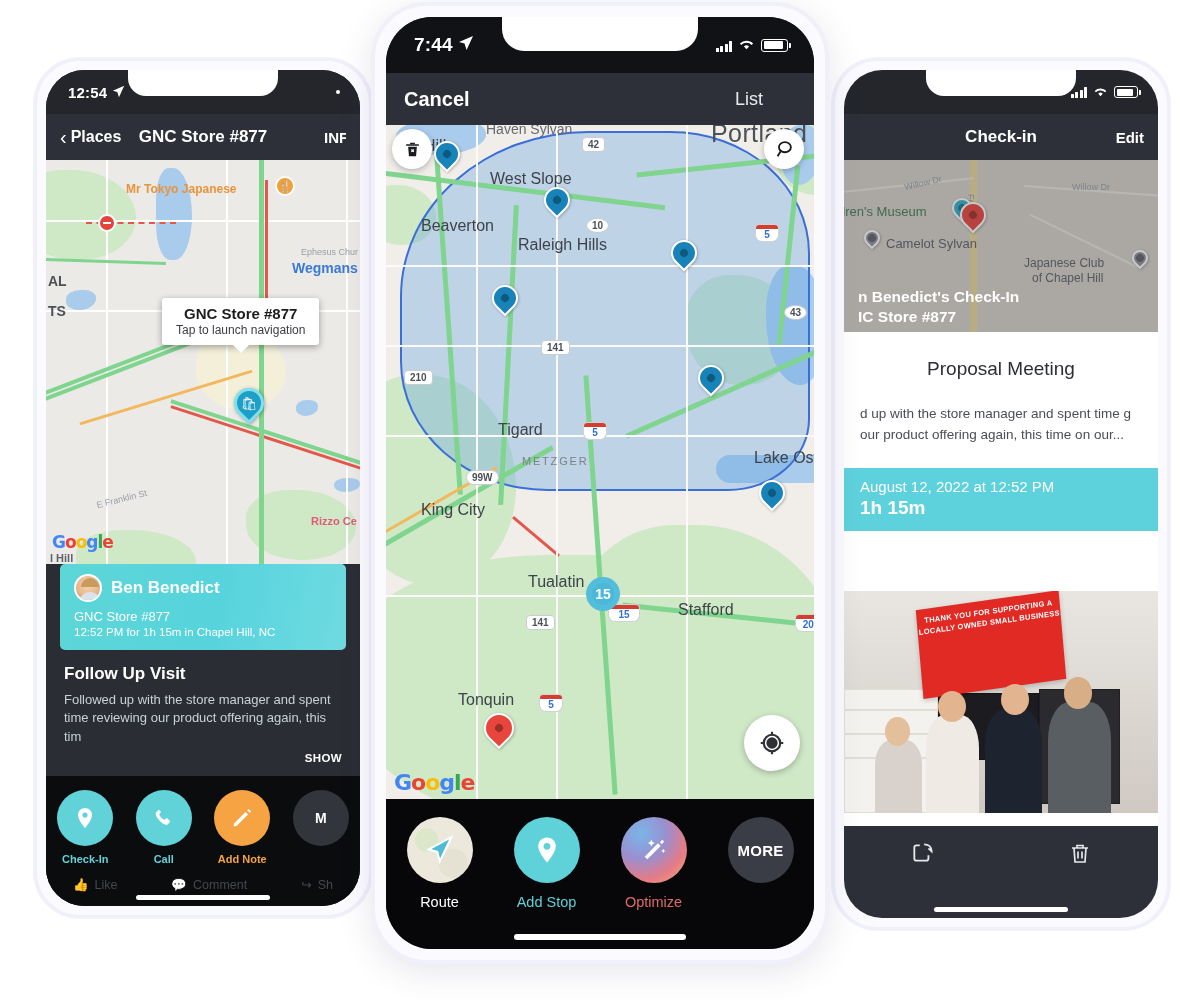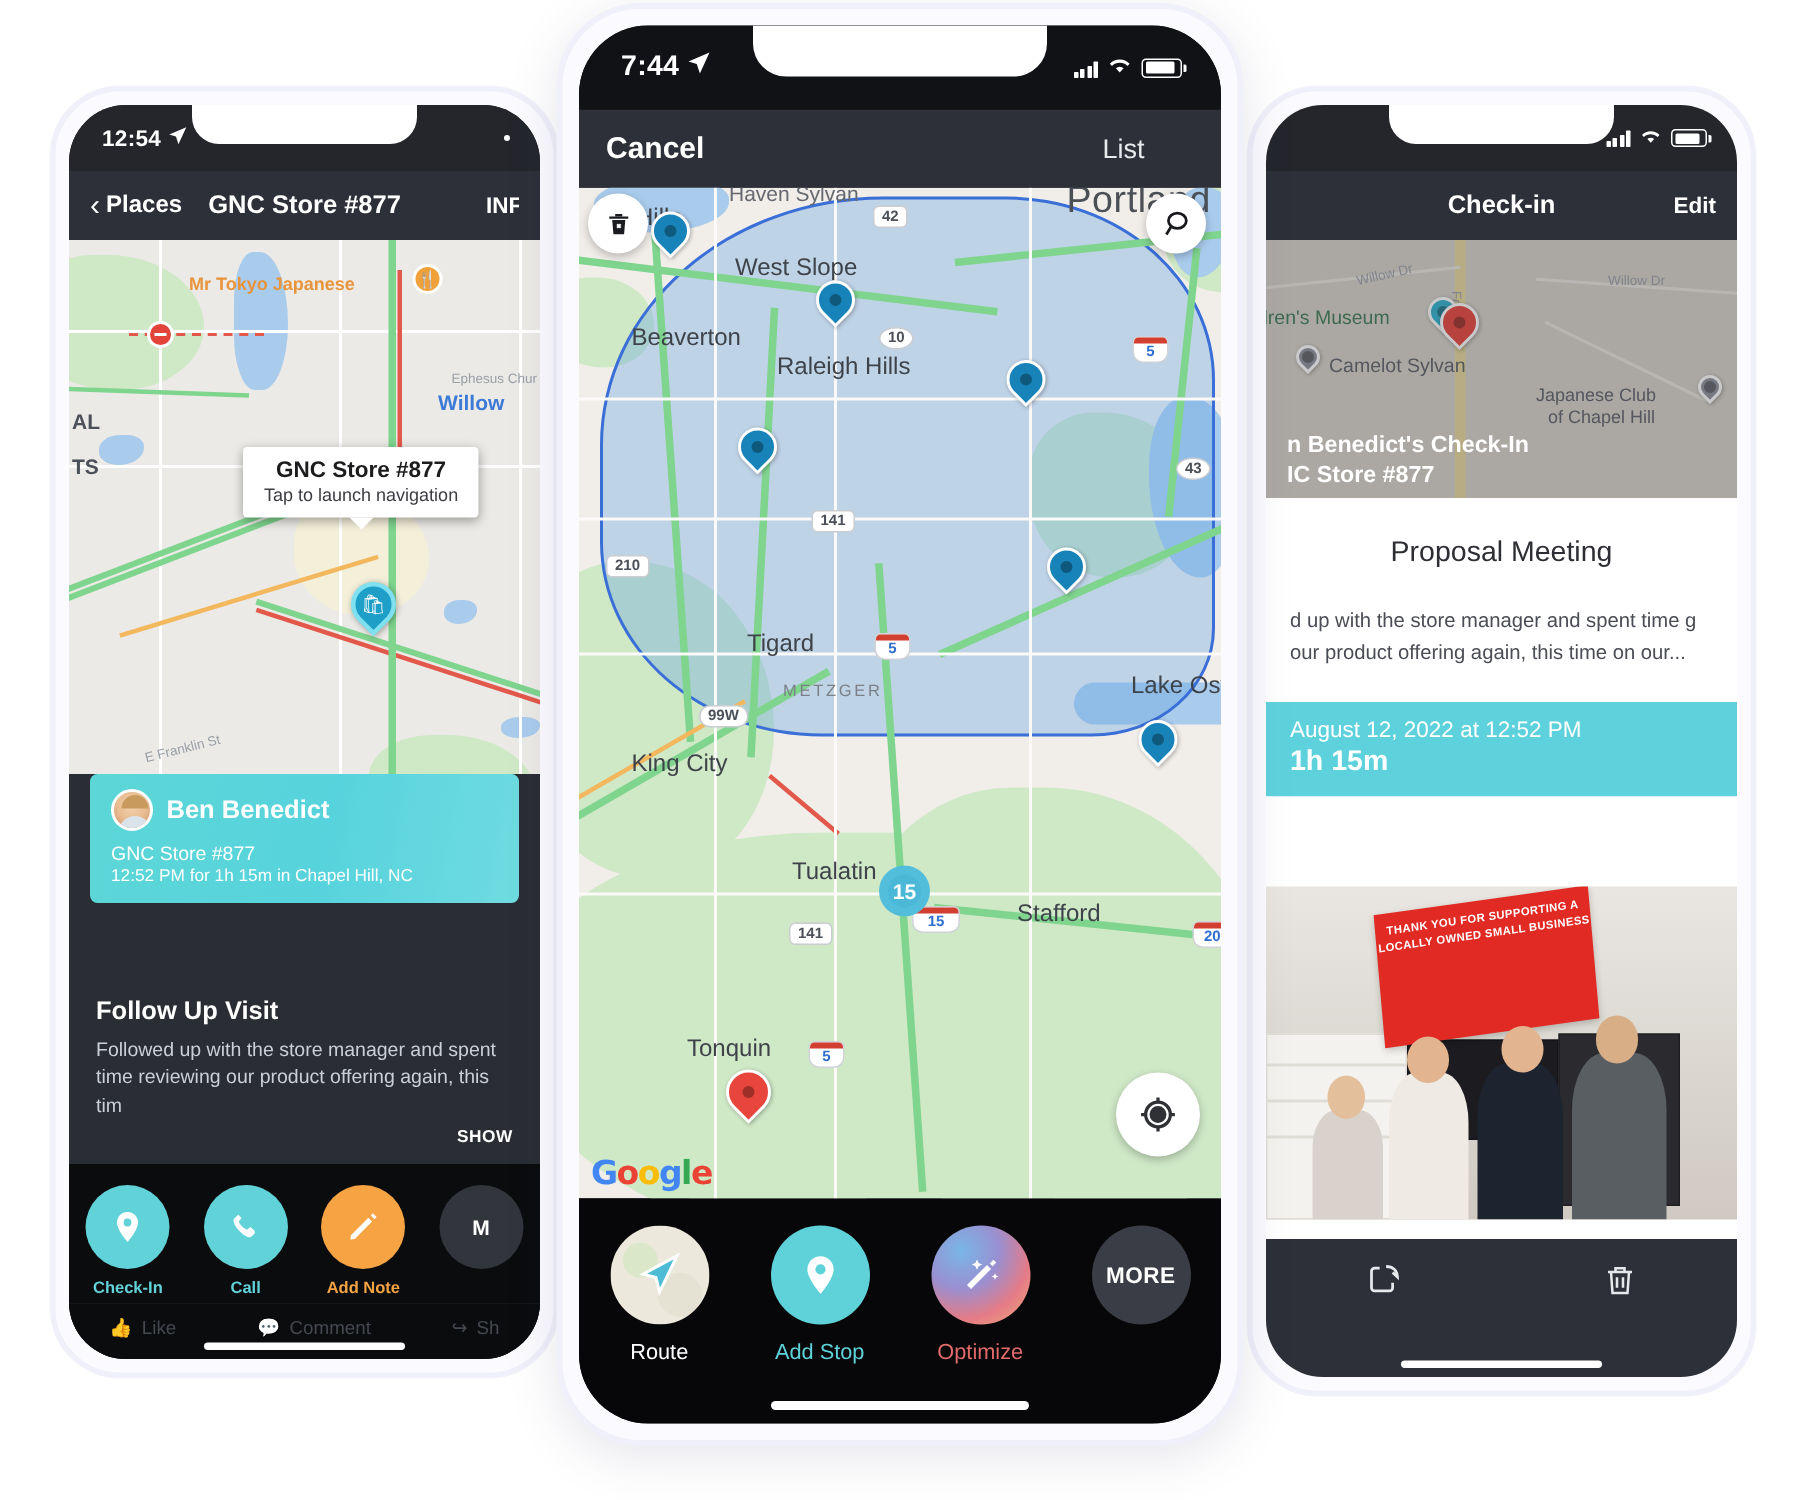--- a/index.html
+++ b/index.html
@@ -196,21 +196,21 @@
     width:28px;height:28px;border-radius:50%;
     background:radial-gradient(circle at 50% 38%, #f3d4b2 0%, #e8bb90 52%, #c98e60 100%);
     border:2px solid #fff; flex:none; position:relative; overflow:hidden;
   }
   .avatar::before{content:"";position:absolute;left:5px;top:2px;width:18px;height:9px;border-radius:9px 9px 0 0;background:#c99a5e;}
   .avatar::after{content:"";position:absolute;left:3px;bottom:-6px;width:22px;height:14px;border-radius:11px 11px 0 0;background:#dbe3ea;}
   .ci-name { font-size:17px; font-weight:bold; }
   .ci-sub1 { font-size:13px; margin-top:7px; }
   .ci-sub2 { font-size:11.5px; margin-top:2px; }
   .feed-body { padding:14px 18px 0; }
-  .feed-title { color:#fff; font-size:17px; font-weight:bold;margin-top:48px; }
+  .feed-title { color:#fff; font-size:17px; font-weight:bold; }
   .feed-text { color:#cbd0d8; font-size:13px; line-height:1.42; margin-top:7px; }
   .feed-more { color:#fff; font-size:11.5px; font-weight:bold; text-align:right; padding:6px 18px 0; letter-spacing:.4px;}
 
   .actionbar {
     background:#0b0c0e; padding:14px 0 4px;
     display:flex; justify-content:space-around; align-items:flex-start;
     position:relative; margin-top:12px;
   }
   .action { text-align:center; width:25%; }
   .circle {
@@ -357,21 +357,21 @@
         <div class="hwy" style="left:213px;top:0;width:5px;height:416px;"></div>
         <div class="hwy rd" style="left:219px;top:20px;width:3px;height:130px;"></div>
         <div class="hwy" style="left:0;top:100px;width:120px;height:3px;transform:rotate(2deg);"></div>
         <div class="hwy rd" style="left:40px;top:62px;width:90px;height:3px;border-top:2px dashed #e2584a;background:none;"></div>
 
         <div style="position:absolute;left:52px;top:54px;width:18px;height:18px;border-radius:50%;background:#e2443a;border:2px solid #fff;display:flex;align-items:center;justify-content:center;">
           <span style="display:block;width:8px;height:2px;background:#fff;"></span>
         </div>
         <div style="position:absolute;left:229px;top:16px;width:20px;height:20px;border-radius:50%;background:#f0a13a;border:2px solid #fff;display:flex;align-items:center;justify-content:center;color:#fff;font-size:11px;">🍴</div>
 
-        <div class="maplbl big" style="left:246px;top:100px;color:#3b7ad6;font-weight:bold;">Willow</div>
+        <div class="maplbl big" style="left:246px;top:100px;color:#3b7ad6;font-weight:bold;">Wegmans</div>
         <div class="maplbl" style="left:80px;top:22px;color:#e8943c;font-weight:bold;font-size:12px;">Mr Tokyo Japanese</div>
         <div class="maplbl road-s" style="left:50px;top:334px;transform:rotate(-14deg);">E Franklin St</div>
         <div class="maplbl road-s" style="left:255px;top:87px;">Ephesus Chur</div>
         <div class="maplbl" style="left:265px;top:355px;color:#e05b78;font-weight:bold;">Rizzo Ce</div>
         <div class="maplbl big" style="left:2px;top:113px;font-weight:bold;">AL</div>
         <div class="maplbl big" style="left:2px;top:143px;font-weight:bold;">TS</div>
         <div class="maplbl" style="left:4px;top:392px;font-weight:bold;">l Hill</div>
 
         <div style="position:absolute;left:188px;top:228px;width:30px;height:30px;border-radius:50% 50% 50% 0;transform:rotate(-45deg);background:#1e9fc8;border:3px solid #7fe0ef;box-shadow:0 1px 4px rgba(0,0,0,.35);">
           <span style="position:absolute;left:50%;top:50%;transform:translate(-50%,-50%) rotate(45deg);color:#fff;font-size:13px;">🛍</span>

